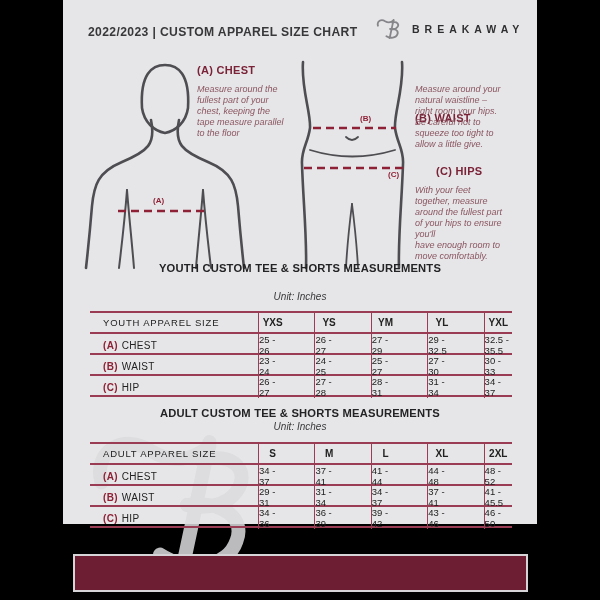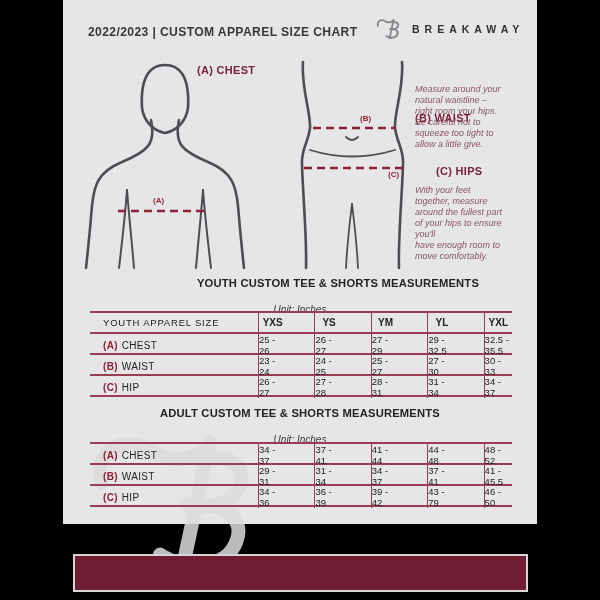--- a/index.html
+++ b/index.html
@@ -22,21 +22,21 @@
   .brand-name{font-size:10.5px;font-weight:bold;letter-spacing:5px;color:#2f2f31;}
 
   
   .g-head{font-size:11px;font-weight:bold;color:var(--maroon);letter-spacing:.3px;}
   .g-text{font-size:9px;line-height:11px;font-style:italic;color:var(--mauve);white-space:pre-line;}
   .fig-label{font-size:8px;font-weight:bold;color:var(--dash);}
 
   
   .sec-title{left:0;width:474px;text-align:center;font-size:11.2px;font-weight:bold;
     color:var(--ink);letter-spacing:.2px;}
-  .sec-unit{left:0;width:474px;text-align:center;font-size:10px;font-style:italic;color:#39393b;margin-top:13px;}
+  .sec-unit{left:0;width:474px;text-align:center;font-size:10px;font-style:italic;color:#39393b;}
 
   
   .size-table{left:27px;width:422px;border-bottom:2px solid var(--tline);z-index:1;}
   .trow{display:grid;grid-template-columns:140px repeat(5,1fr);height:21px;
     border-top:2px solid var(--tline);align-items:center;gap:28px;}
   .vcell{border-left:1.5px solid var(--tline);height:100%;display:flex;
     align-items:center;justify-content:center;}
   .cell-size{font-size:10px;font-weight:bold;color:#222;text-align:right;}
   .cell-val{font-size:9.5px;color:#222;}
   .cell-label{padding-left:13px;font-size:10px;color:#222;letter-spacing:.3px;height:100%;
@@ -98,20 +98,25 @@
           <path d="M 57 146 C 60 170 62 190 63 210"></path>
         </g>
       </g>
       <line x1="18" y1="70" x2="101" y2="70" stroke="#8e2136" stroke-width="2.4" stroke-dasharray="8 5"></line>
       <line x1="9" y1="110" x2="108" y2="110" stroke="#8e2136" stroke-width="2.4" stroke-dasharray="8 5"></line>
     </svg>
     <span class="abs fig-label" style="left:297px;top:114px;">(B)</span>
     <span class="abs fig-label" style="left:325px;top:170px;">(C)</span>
 
     <div class="abs g-head" style="left:134px;top:64px;">(A) CHEST</div>
+    <div class="abs g-text" style="left:134px;top:84px;width:110px;">Measure around the
+fullest part of your
+chest, keeping the
+tape measure parallel
+to the floor</div>
 
     <div class="abs g-head" style="left:352px;top:64px;margin-top:48px;">(B) WAIST</div>
     <div class="abs g-text" style="left:352px;top:84px;width:118px;">Measure around your
 natural waistline –
 right room your hips.
 Be careful not to
 squeeze too tight to
 allow a little give.</div>
 
     <div class="abs g-head" style="left:352px;top:165px;padding-left:21px;">(C) HIPS</div>
@@ -125,21 +130,21 @@
 
     <div class="abs watermark">
       <svg width="180" height="180" viewBox="0 0 40 40" fill="none" stroke="#dcdcde" stroke-width="3.1" stroke-linecap="round">
         <path d="M 3 15 C 1 8 8 4 14 8 C 19 11 23 10 27 7"></path>
         <path d="M 27 6 L 21 34"></path>
         <path d="M 25 10 C 33 8 36 13 33 17 C 31 20 26 21 22 20"></path>
         <path d="M 22 20 C 30 19 35 23 33 28 C 31 34 22 35 16 31"></path>
       </svg>
     </div>
 
-    <div class="abs sec-title" style="top:277px;margin-left:38px;">YOUTH CUSTOM TEE &amp; SHORTS MEASUREMENTS</div>
+    <div class="abs sec-title" style="top:262px;">YOUTH CUSTOM TEE &amp; SHORTS MEASUREMENTS</div>
     <div class="abs sec-unit" style="top:291px;">Unit: Inches</div>
 
     <div class="abs size-table" style="top:311px;">
       <div class="trow">
         <div class="cell-label hdr">YOUTH APPAREL SIZE</div>
         <div class="vcell cell-size">YXS</div>
         <div class="vcell cell-size">YS</div>
         <div class="vcell cell-size">YM</div>
         <div class="vcell cell-size">YL</div>
         <div class="vcell cell-size">YXL</div>
@@ -177,20 +182,28 @@
         <div class="vcell cell-val">31 - 34</div>
         <div class="vcell cell-val">34 - 37</div>
       </div>
     </div>
 
     <div class="abs sec-title" style="top:407px;">ADULT CUSTOM TEE &amp; SHORTS MEASUREMENTS</div>
     <div class="abs sec-unit" style="top:421px;">Unit: Inches</div>
 
     <div class="abs size-table" style="top:442px;">
       <div class="trow">
+        <div class="cell-label hdr">ADULT APPAREL SIZE</div>
+        <div class="vcell cell-size">S</div>
+        <div class="vcell cell-size">M</div>
+        <div class="vcell cell-size">L</div>
+        <div class="vcell cell-size">XL</div>
+        <div class="vcell cell-size">2XL</div>
+      </div>
+      <div class="trow">
         <div class="cell-label">
           <span class="pfx">(A)</span>
           <span>CHEST</span>
         </div>
         <div class="vcell cell-val">34 - 37</div>
         <div class="vcell cell-val">37 - 41</div>
         <div class="vcell cell-val">41 - 44</div>
         <div class="vcell cell-val">44 - 48</div>
         <div class="vcell cell-val">48 - 52</div>
       </div>
@@ -206,20 +219,20 @@
         <div class="vcell cell-val">41 - 45.5</div>
       </div>
       <div class="trow">
         <div class="cell-label">
           <span class="pfx">(C)</span>
           <span>HIP</span>
         </div>
         <div class="vcell cell-val">34 - 36</div>
         <div class="vcell cell-val">36 - 39</div>
         <div class="vcell cell-val">39 - 42</div>
-        <div class="vcell cell-val">43 - 79</div>
+        <div class="vcell cell-val">43 - 46</div>
         <div class="vcell cell-val">46 - 50</div>
       </div>
     </div>
 
     <div class="abs bottom-bar"></div>
   </div>
 </div>
 
 </body></html>

